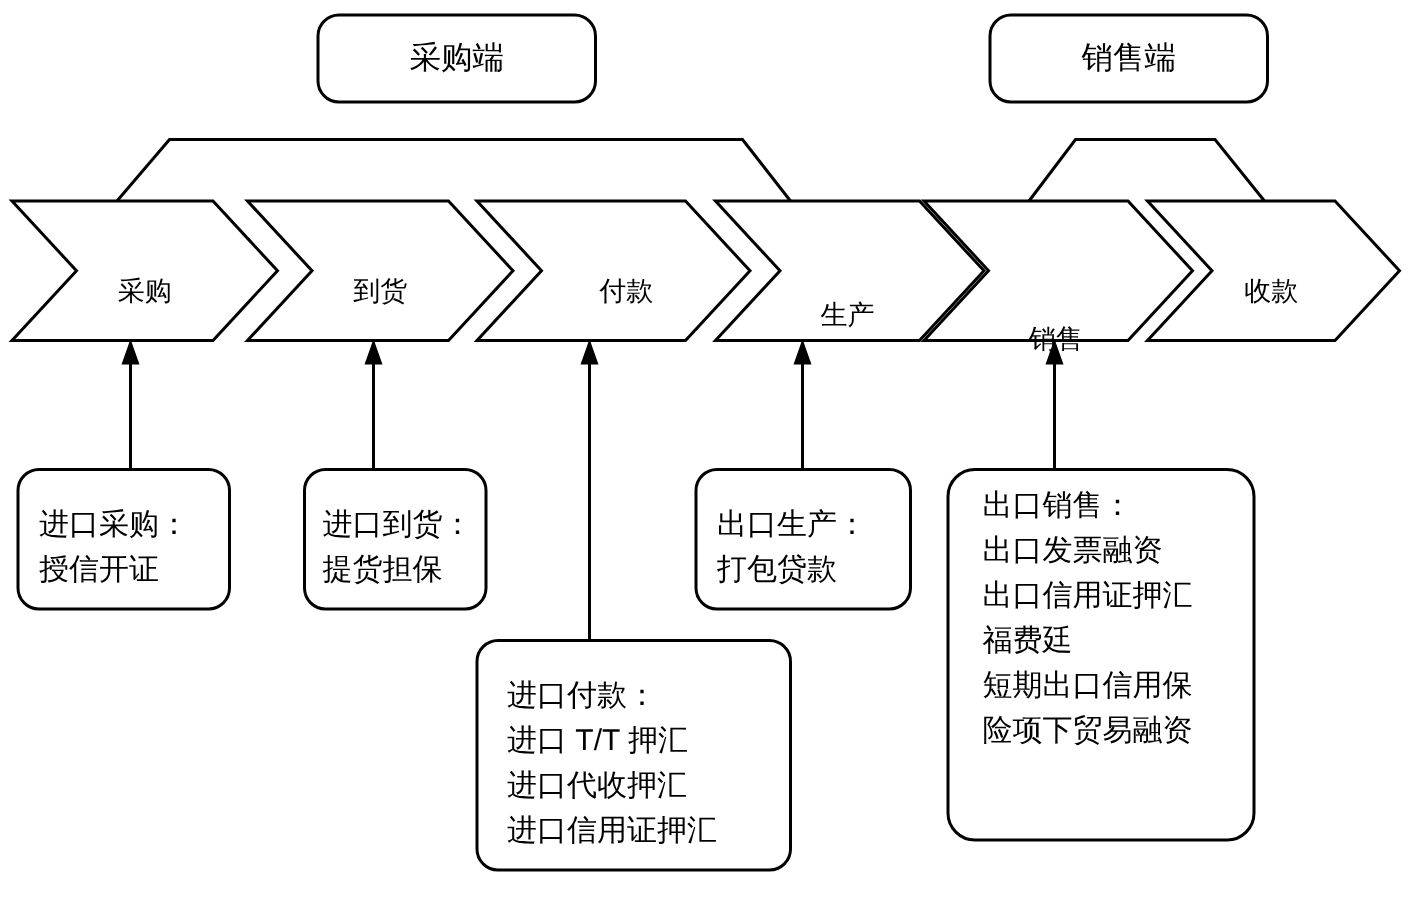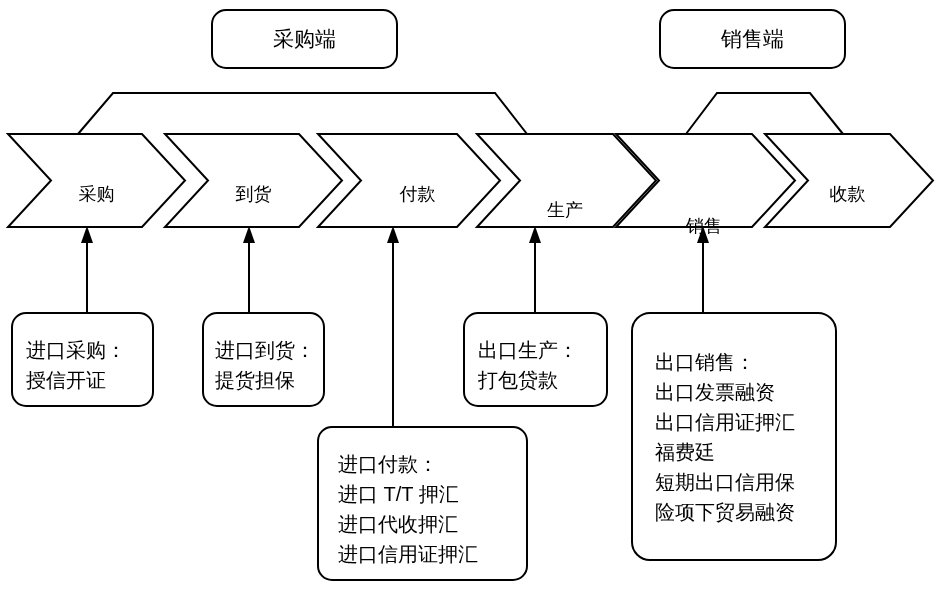--- a/index.html
+++ b/index.html
@@ -130,21 +130,21 @@
     <span class="note-line">进口 T/T 押汇</span>
     <span class="note-line">进口代收押汇</span>
     <span class="note-line">进口信用证押汇</span>
   </div>
 
   <div class="lbl note-box-text" style="left:478px; top:335px;">
     <span class="note-line">出口生产：</span>
     <span class="note-line">打包贷款</span>
   </div>
 
-  <div class="lbl note-box-text" style="left:655px; top:347px;">
+  <div class="lbl note-box-text" style="left:655px; top:322px;">
     <span class="note-line">出口销售：</span>
     <span class="note-line">出口发票融资</span>
     <span class="note-line">出口信用证押汇</span>
     <span class="note-line">福费廷</span>
     <span class="note-line">短期出口信用保</span>
     <span class="note-line">险项下贸易融资</span>
   </div>
 
 </div>
 

